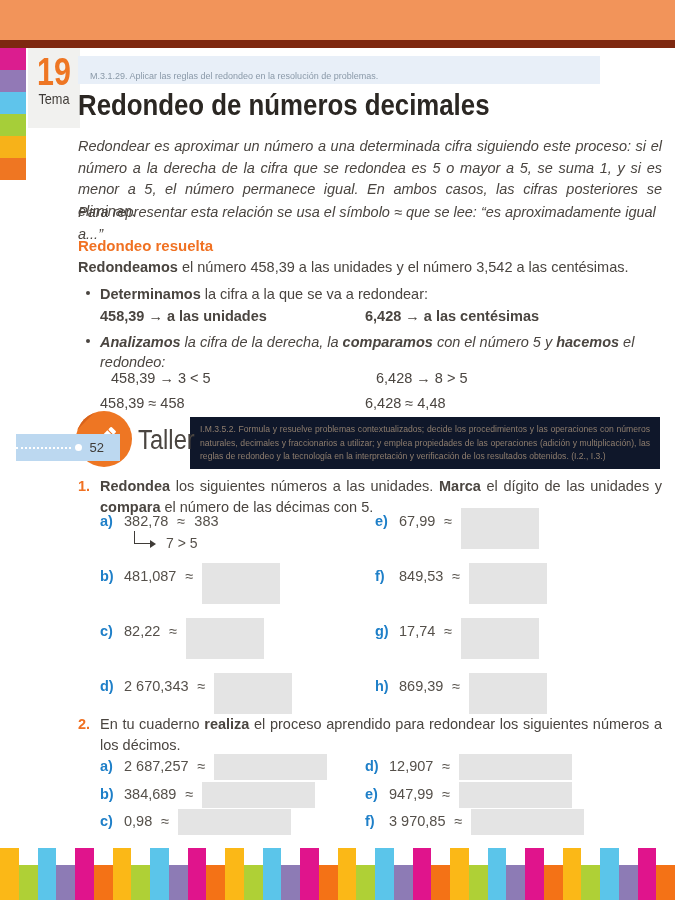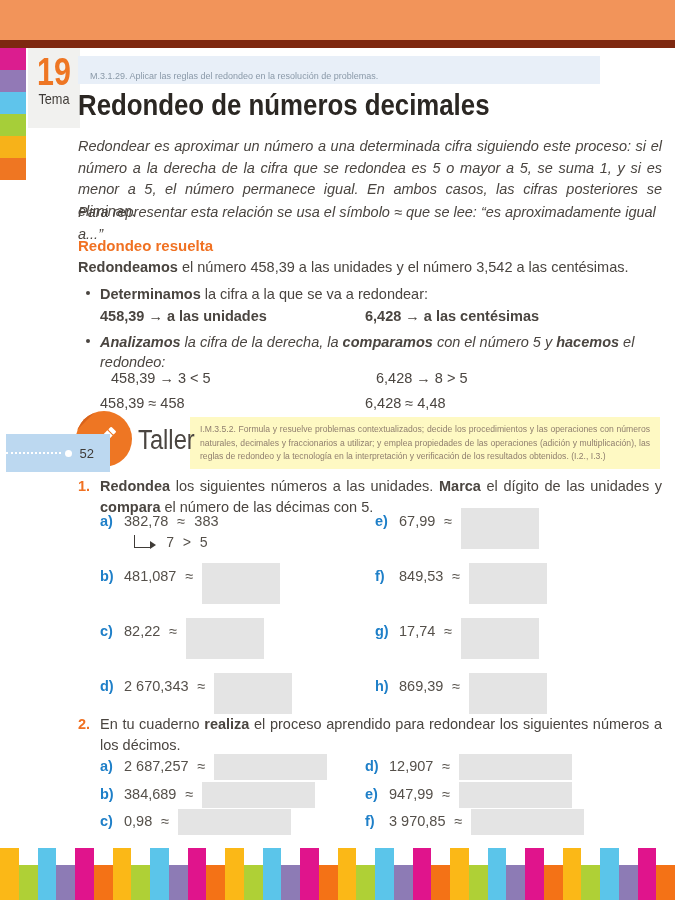--- a/index.html
+++ b/index.html
@@ -42,29 +42,29 @@
   .b1{top:284px;}
   .b2{top:332px;font-style:italic;}
 
   .two-col{left:100px;width:560px;font-size:14.5px;display:flex;}
   .two-col .lpart{width:265px;flex:none;}
   .determine-row{top:308px;font-weight:bold;}
   .compare-row{top:370px;margin-left:11px;}
   .result-row{top:395px;}
 
   
-  .taller-box{left:190px;top:417px;width:470px;height:52px;background:#fef9c3;box-sizing:border-box;padding:6px 10px 0 10px;}
+  .taller-box{left:190px;top:417px;width:470px;height:52px;background:#0f172a;box-sizing:border-box;padding:6px 10px 0 10px;}
   .taller-box p{margin:0;font-size:8.6px;line-height:13.5px;color:#8f7e6e;text-align:justify;}
   .taller-icon{left:76px;top:411px;width:56px;height:56px;background:#ee7623;border-radius:50%;overflow:hidden;display:flex;align-items:center;justify-content:center;}
   .taller-fold{position:absolute;left:-4px;top:-6px;width:0;height:0;
     border-right:34px solid transparent;border-top:26px solid #d8631c;transform:rotate(-8deg);}
   .taller-word{left:138px;top:425px;font-size:27px;color:#4a4540;font-weight:500;transform:scaleX(0.88);transform-origin:left top;}
 
   
-  .page-marker{left:6px;top:434px;width:104px;height:38px;background:#bcd8f0;display:flex;align-items:center;}
+  .page-marker{left:16px;top:434px;width:104px;height:27px;background:#bcd8f0;display:flex;align-items:center;}
   .leader{flex:1;border-top:2px dotted #ffffff;margin-right:4px;}
   .leader-dot{width:7px;height:7px;border-radius:50%;background:#ffffff;flex:none;margin-right:8px;}
   .page-num{font-size:13px;color:#3f3b37;margin-right:16px;}
 
   
   .ex-heading{left:78px;width:584px;font-size:14.5px;line-height:21px;}
   .ex-heading .ex-num{position:absolute;left:0;top:0;font-weight:bold;color:#f07122;}
   .ex-heading .ex-text{margin-left:22px;text-align:justify;}
   .ex1-heading{top:476px;}
   .ex2-heading{top:714px;}
@@ -74,21 +74,21 @@
   .ex1-col.left{left:0;width:270px;}
   .ex1-col.right{left:275px;width:280px;}
   .ex1-item{height:55px;position:relative;font-size:14.5px;}
   .item-label{color:#1e7fc8;font-weight:bold;display:inline-block;width:24px;flex:none;}
   .item-line{display:flex;align-items:flex-start;}
   .item-num{margin-right:9px;white-space:nowrap;color:#55504a;}
   .approx{margin-right:9px;color:#55504a;}
   .answer{color:#55504a;}
   .ans-box{width:78px;height:41px;background:#e4e4e4;flex:none;margin-top:-5px;}
   .ans-box.small{width:113px;height:26px;margin-top:-4px;}
-  .note-line{margin-left:34px;margin-top:2px;display:flex;align-items:center;font-size:14px;color:#55504a;font-family:Liberation Mono, monospace;}
+  .note-line{margin-left:34px;margin-top:2px;display:flex;align-items:flex-start;font-size:14px;color:#55504a;}
   .lbend{display:inline-block;width:15px;height:12px;border-left:1.5px solid #3f3b37;border-bottom:1.5px solid #3f3b37;flex:none;}
   .ahead{width:0;height:0;border-left:6px solid #3f3b37;border-top:4px solid transparent;border-bottom:4px solid transparent;flex:none;margin-top:8.5px;margin-right:10px;}
   .note-text{margin-top:4px;}
 
   .ex2-items{left:100px;top:758px;width:560px;}
   .ex2-col{position:absolute;top:0;}
   .ex2-col.left{left:0;width:260px;}
   .ex2-col.right{left:265px;width:290px;}
   .ex2-item{height:27.5px;display:flex;align-items:flex-start;font-size:14.5px;}
 

